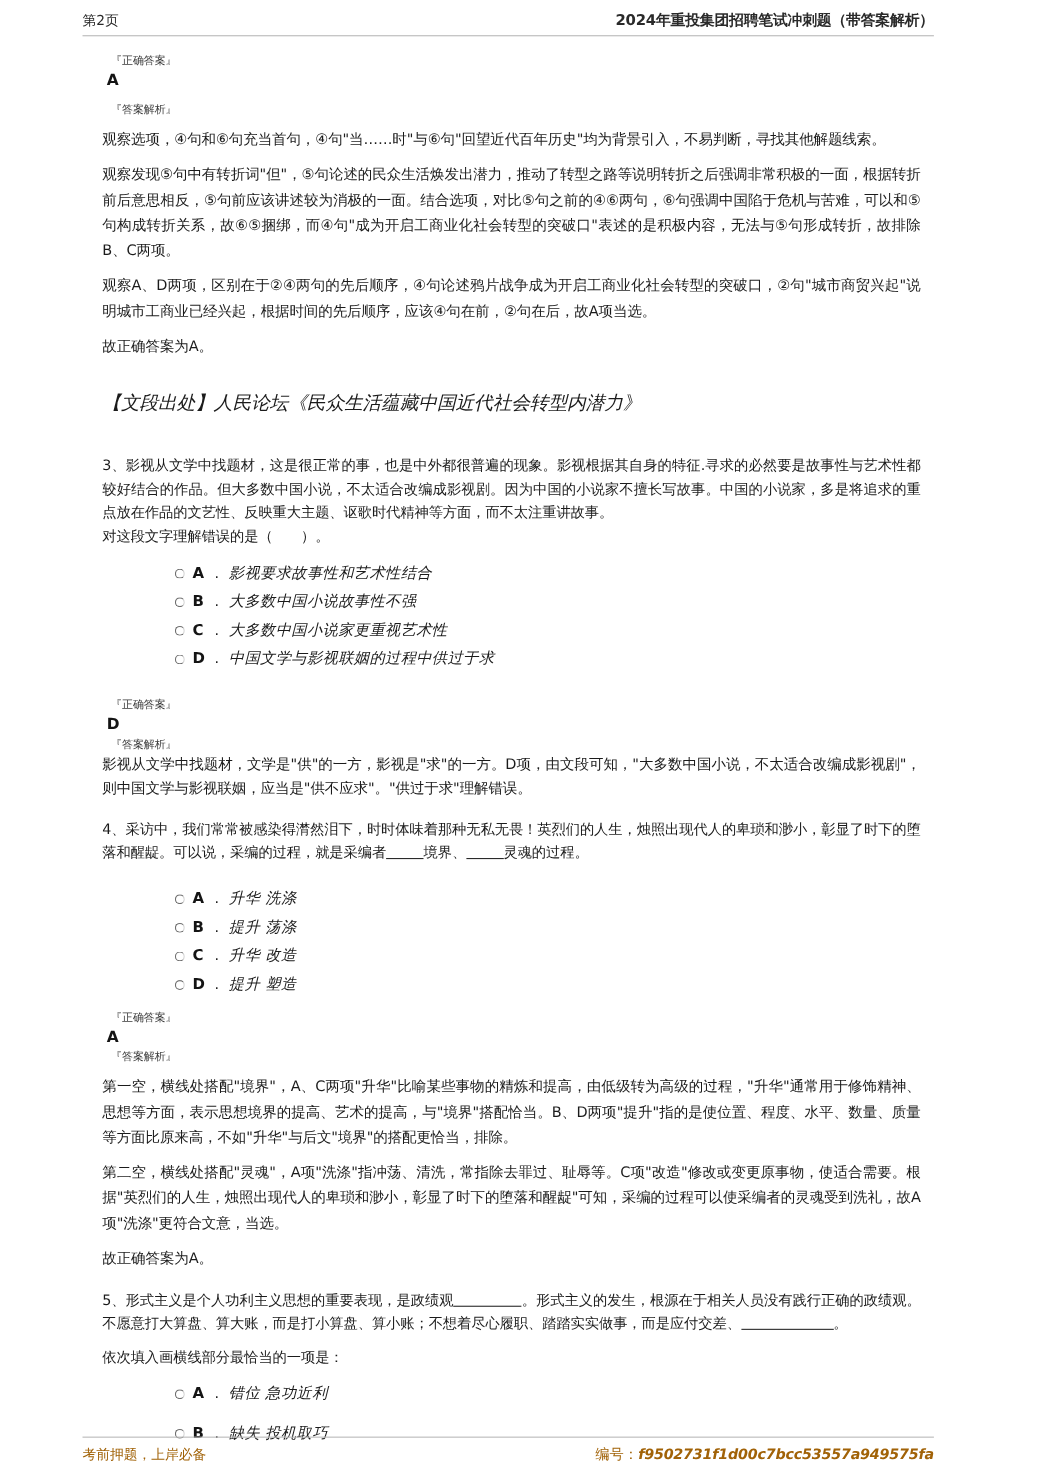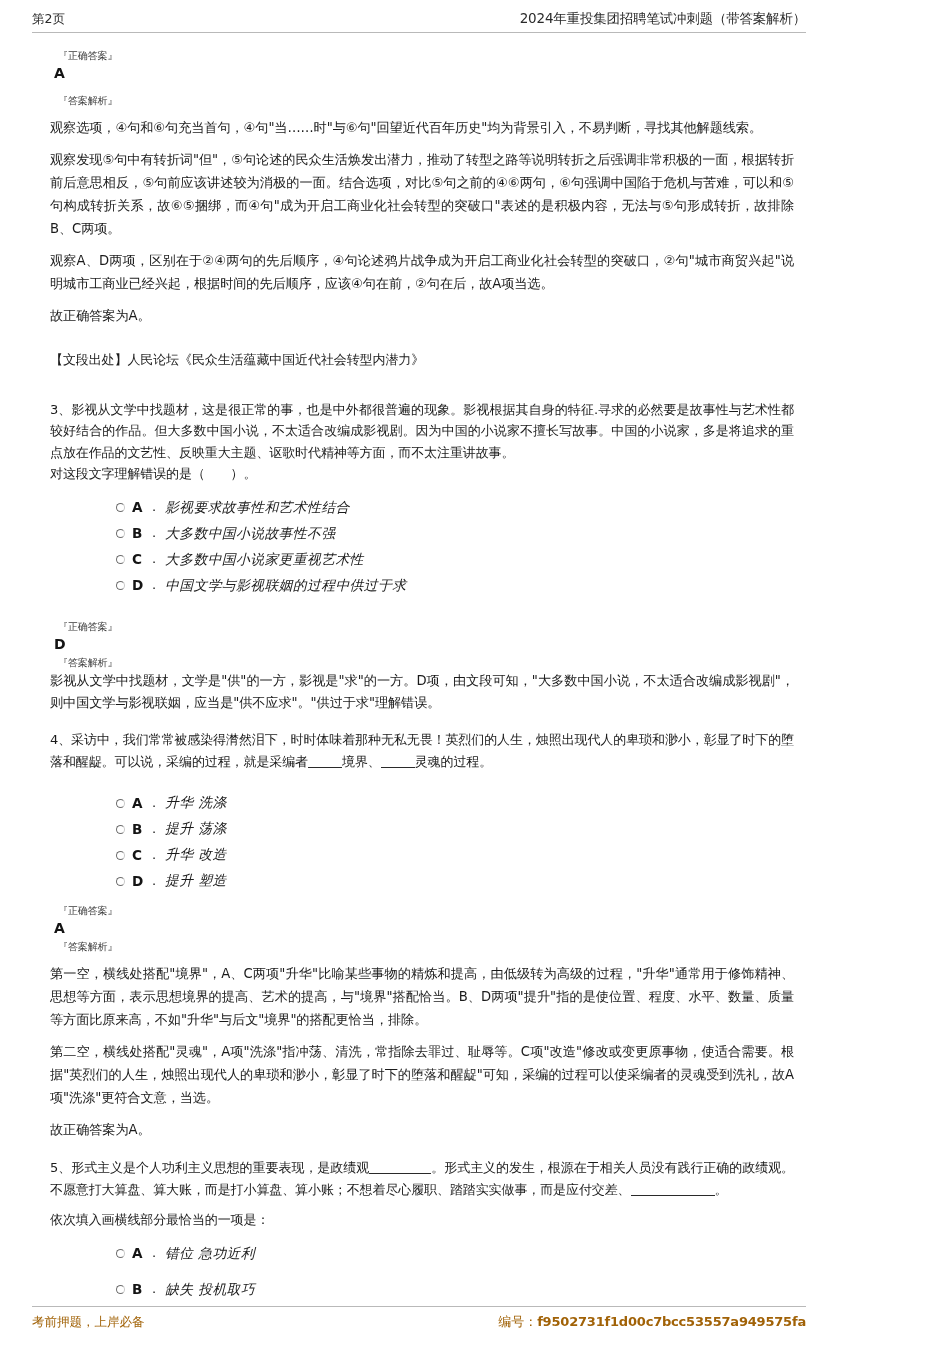--- a/index.html
+++ b/index.html
@@ -14,34 +14,35 @@
     color: #1d1d1d;
     position: relative;
     overflow: hidden;
   }
   .page {
     width: 838px;
     height: 1345px;
     position: relative;
     box-sizing: border-box;
     padding: 0 32px;
+    margin-left: 43px;
   }
 
   
   .page-header {
     display: flex;
     justify-content: space-between;
     align-items: flex-end;
     border-bottom: 1px solid #b9b9b9;
     padding: 10px 0 4px 0;
     font-size: 13px;
     color: #2a2a2a;
   }
   .header-left { font-size: 12.5px; letter-spacing: 0px; }
-  .header-right { font-size: 13.5px; font-weight: 400; letter-spacing: -0.2px; }
+  .header-right { font-size: 13.5px; font-weight: 700; letter-spacing: -0.2px; }
 
   
   .content {
     padding: 0 12px 0 18px;
     font-size: 13.2px;
     line-height: 1.72;
     color: #1b1b1b;
     letter-spacing: -0.1px;
   }
   .spacer-s { height: 9px; }
@@ -63,22 +64,23 @@
   }
   .para {
     text-align: justify;
     text-justify: inter-ideograph;
     margin: 0;
     line-height: 1.74;
     font-size: 13.2px;
   }
   .para.tight { line-height: 1.66; }
   .source-line {
-    font-size: 13px;
+    font-size: 17px;
     line-height: 1.6;
+    font-style: italic;
   }
 
   .qblock { margin: 0; }
   .qtext {
     text-align: justify;
     text-justify: inter-ideograph;
     font-size: 13px;
     line-height: 1.66;
     margin: 0;
   }
@@ -152,21 +154,21 @@
     bottom: 14px;
     border-top: 1px solid #b9b9b9;
     padding-top: 6px;
     display: flex;
     justify-content: space-between;
     align-items: baseline;
     font-size: 12.5px;
     color: #a16207;
   }
   .footer-right { font-size: 13px; }
-  .footer-code { font-weight: 600; letter-spacing: -0.2px; }
+  .footer-code { font-weight: 600; letter-spacing: -0.2px; font-style: italic; }
 </style>
 </head>
 <body>
 
 <div class="page">
 
   <div class="page-header">
     <div class="header-left">第2页</div>
     <div class="header-right">2024年重投集团招聘笔试冲刺题（带答案解析）</div>
   </div>

